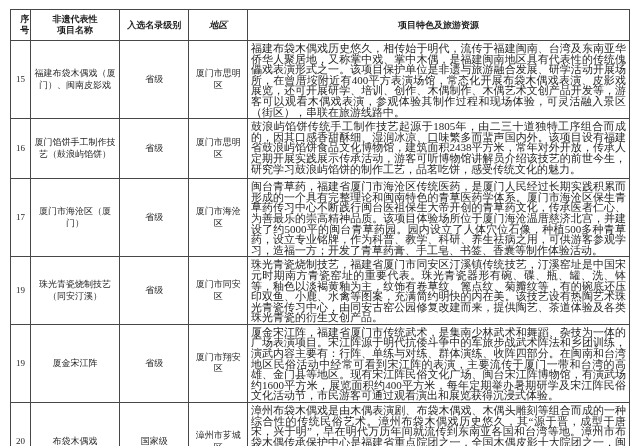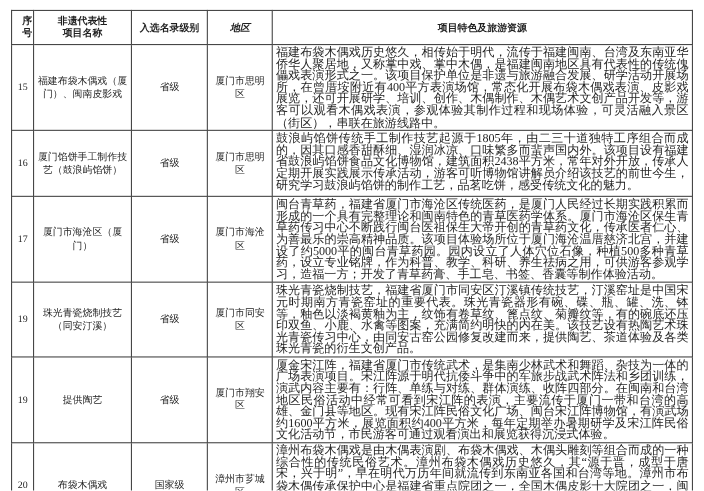--- a/index.html
+++ b/index.html
@@ -62,21 +62,21 @@
     </tr>
     <tr class="r3">
       <td class="cell-center">19</td>
       <td class="cell-center">珠光青瓷烧制技艺（同安汀溪）</td>
       <td class="cell-center">省级</td>
       <td class="cell-center">厦门市同安区</td>
       <td class="cell-desc">珠光青瓷烧制技艺，福建省厦门市同安区汀溪镇传统技艺，汀溪窑址是中国宋元时期南方青瓷窑址的重要代表。珠光青瓷器形有碗、碟、瓶、罐、洗、钵等，釉色以淡褐黄釉为主，纹饰有卷草纹、篦点纹、菊瓣纹等，有的碗底还压印双鱼、小鹿、水禽等图案，充满简约明快的内在美。该技艺设有热陶艺术珠光青瓷传习中心，由同安古窑公园修复改建而来，提供陶艺、茶道体验及各类珠光青瓷的衍生文创产品。</td>
     </tr>
     <tr class="r4">
       <td class="cell-center">19</td>
-      <td class="cell-center">提供陶艺</td>
+      <td class="cell-center">厦金宋江阵</td>
       <td class="cell-center">省级</td>
       <td class="cell-center">厦门市翔安区</td>
       <td class="cell-desc">厦金宋江阵，福建省厦门市传统武术，是集南少林武术和舞蹈、杂技为一体的广场表演项目。宋江阵源于明代抗倭斗争中的军旅步战武术阵法和乡团训练，演武内容主要有：行阵、单练与对练、群体演练、收阵四部分。在闽南和台湾地区民俗活动中经常可看到宋江阵的表演，主要流传于厦门一带和台湾的高雄、金门县等地区。现有宋江阵民俗文化广场、闽台宋江阵博物馆，有演武场约1600平方米，展览面积约400平方米，每年定期举办暑期研学及宋江阵民俗文化活动节，市民游客可通过观看演出和展览获得沉浸式体验。</td>
     </tr>
     <tr class="r5">
       <td class="cell-center">20</td>
       <td class="cell-center">布袋木偶戏</td>
       <td class="cell-center">国家级</td>
       <td class="cell-center">漳州市芗城区</td>
       <td class="cell-desc">漳州布袋木偶戏是由木偶表演剧、布袋木偶戏、木偶头雕刻等组合而成的一种综合性的传统民俗艺术。漳州布袋木偶戏历史悠久，其“源于晋，成型于唐宋，兴于明”，早在明代万历年间就流传到东南亚各国和台湾等地。漳州市布袋木偶传承保护中心是福建省重点院团之一，全国木偶皮影十大院团之一，闽南文化生态保护示范区的“示范点”，中国木偶协会副会长单位，被联合国教科文国际木偶联会中国中心授予“艺术交流漳州实验基地”、“福建省新时代特色文艺示范基地”，市民游客可现场观看布袋木偶戏精品剧目，参与现场体验。</td>

